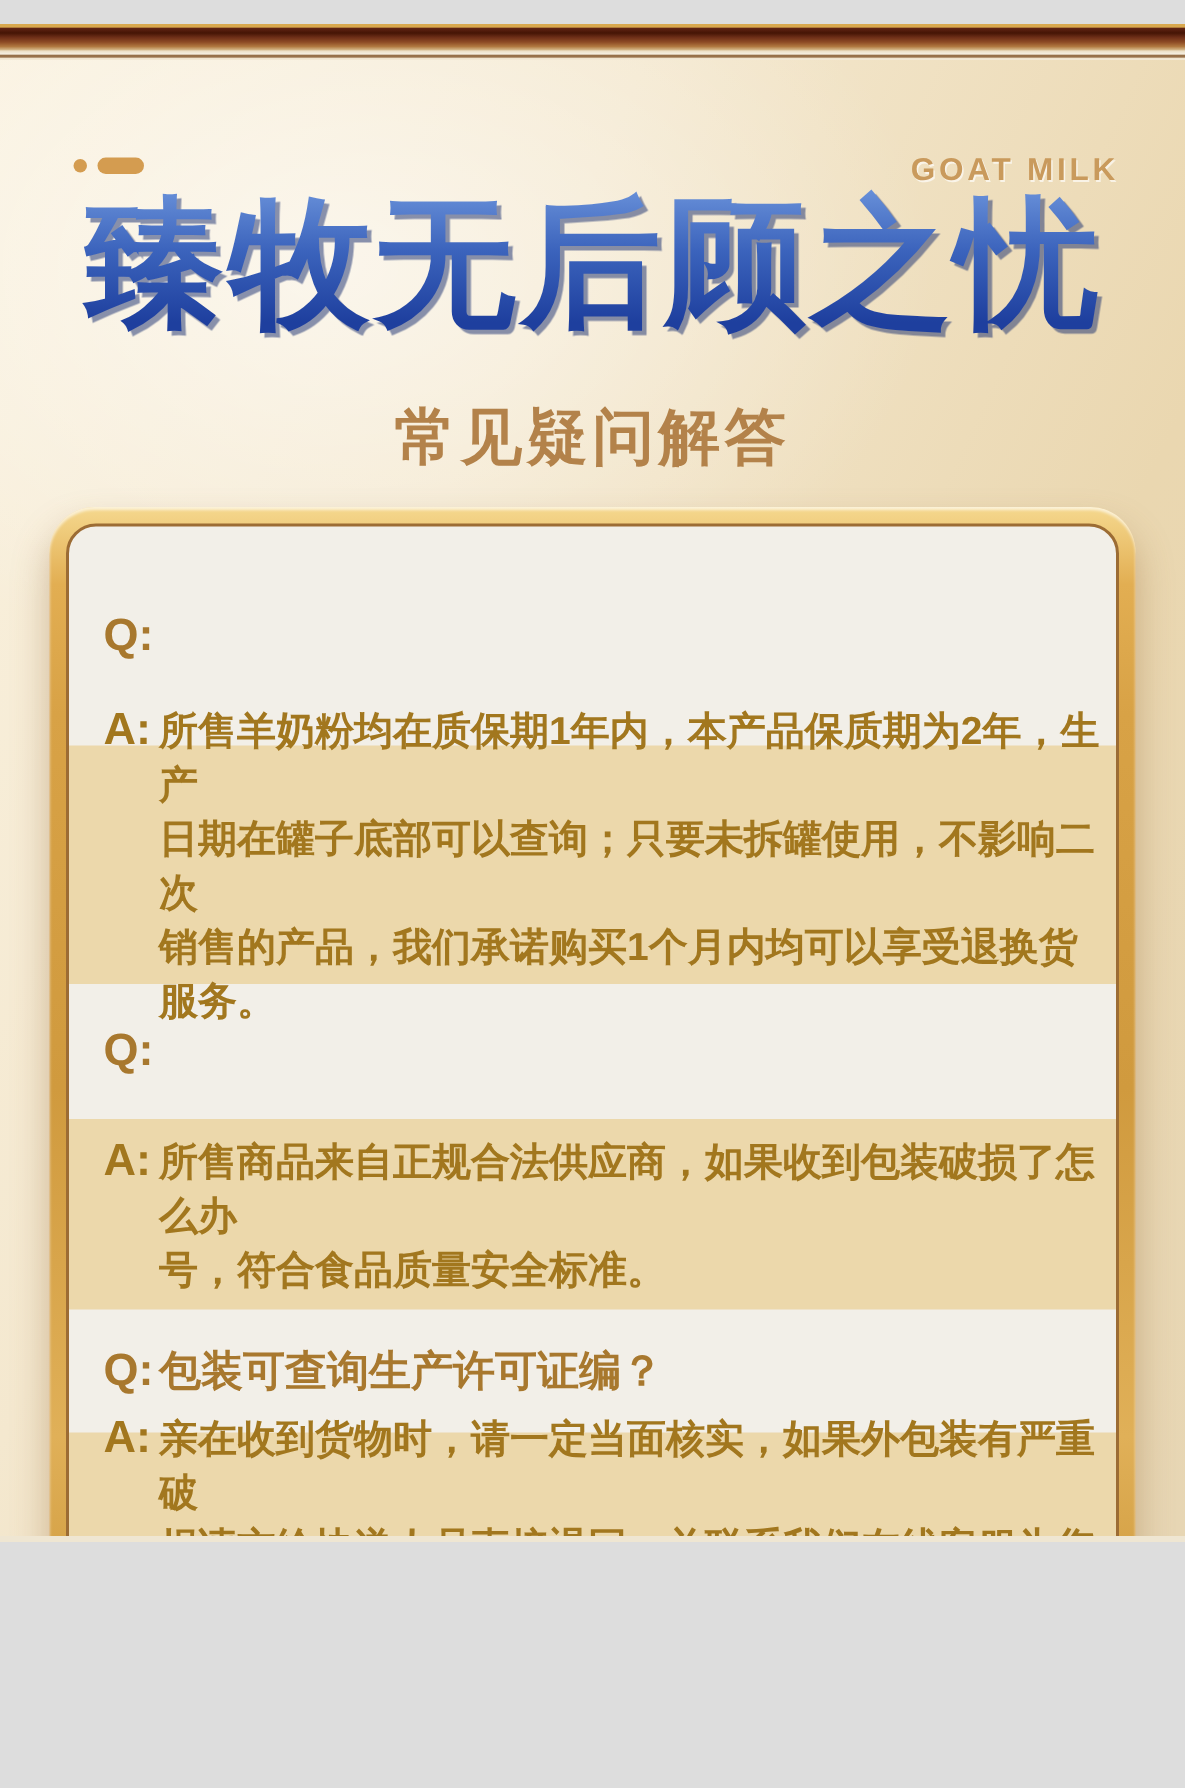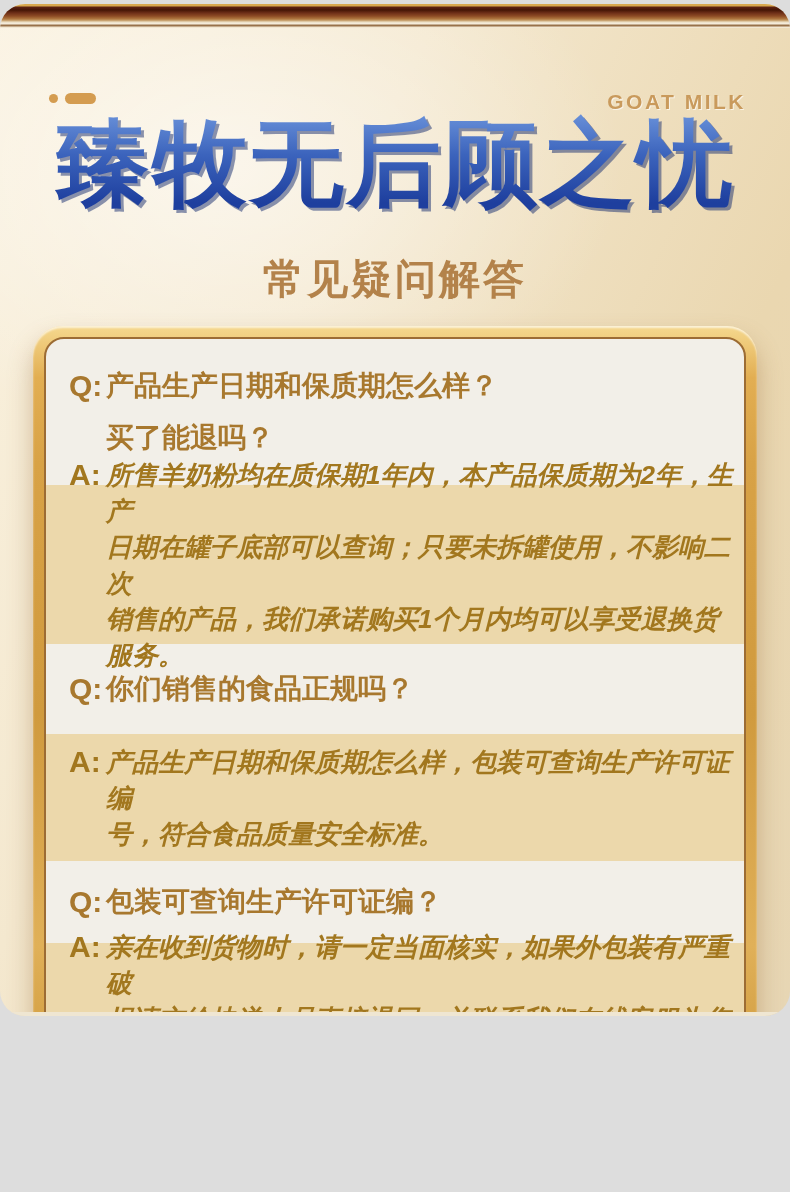--- a/index.html
+++ b/index.html
@@ -1,26 +1,25 @@
 <!DOCTYPE html>
 <html><head>
 <meta charset="utf-8">
 <style>
   * { margin:0; padding:0; box-sizing:border-box; }
   html,body { background:#ddd; }
   .page {
     position:relative;
     width:790px; height:1012px;
-    margin:4px auto;
+    margin:16px auto;
     overflow:hidden;
     font-family:"Liberation Sans","DejaVu Sans",sans-serif;
     background:
       radial-gradient(ellipse 620px 420px at 28% 16%, rgba(255,255,255,0.55), rgba(255,255,255,0) 65%),
       linear-gradient(115deg, #faf2e0 0%, #f4e8cf 35%, #ead7b0 72%, #e7d6b4 100%);
-    border-radius: 25px;
   }
   
   .top-bar {
     position:absolute; top:0; left:0; width:100%; height:24px;
     background:linear-gradient(180deg,
       #d8a84e 0px, #d8a84e 2px,
       #5e2212 3px, #451505 6px,
       #6e2f18 9px, #8c4a24 12px,
       #b07840 15px, #d0b080 17px,
       #ecdfc6 18px, #f6efe0 20px,
@@ -74,21 +73,21 @@
   }
   .qa { display:flex; align-items:center; padding:0 8px 0 23px; width:100%; }
   .qa .row { display:flex; align-items:flex-start; width:100%; }
   .prefix { flex:none; width:37px; font-weight:bold; }
   .text   { white-space:pre-line; font-weight:bold; letter-spacing:0; }
   .q { background:transparent; color:#a8782e; }
   .q .prefix { font-size:30px; line-height:52px; }
   .q .text   { font-size:28px; line-height:52px; }
   .a { background:#ecd8ab; color:#a2771e; }
   .a .prefix { font-size:30px; line-height:36px; }
-  .a .text   { font-size:26px; line-height:36px;font-style:italic; }
+  .a .text   { font-size:26px; line-height:36px; }
   .q1 { height:146px; } .a1 { height:159px; }
   .q2 { height:90px;  } .a2 { height:127px; }
   .q3 { height:82px;  } .a3 { height:151px; }
   .filler { flex:1; background:#f2efe8; }
   .bottom-edge { position:absolute; bottom:0; left:0; width:100%; height:4px; background:#efe6d2; }
 </style>
 </head>
 <body>
 
 <div class="page">
@@ -105,45 +104,42 @@
   <h1 class="title">臻牧无后顾之忧</h1>
 
   <h2 class="subtitle">常见疑问解答</h2>
 
   <div class="card">
     <div class="card-inner">
 
       <section class="qa q q1">
         <div class="row">
           <span class="prefix">Q:</span>
-          <div class="text">产品生产日期和保质期怎么样？
-买了能退吗？</div>
         </div>
       </section>
 
       <section class="qa a a1">
         <div class="row">
           <span class="prefix">A:</span>
           <div class="text">所售羊奶粉均在质保期1年内，本产品保质期为2年，生产
 日期在罐子底部可以查询；只要未拆罐使用，不影响二次
 销售的产品，我们承诺购买1个月内均可以享受退换货服务。</div>
         </div>
       </section>
 
       <section class="qa q q2">
         <div class="row">
           <span class="prefix">Q:</span>
-          <div class="text">你们销售的食品正规吗？</div>
         </div>
       </section>
 
       <section class="qa a a2">
         <div class="row">
           <span class="prefix">A:</span>
-          <div class="text">产品生产日期和保质期怎么样，包装可查询生产许可证编
+          <div class="text">所售商品来自正规合法供应商，如果收到包装破损了怎么办
 号，符合食品质量安全标准。</div>
         </div>
       </section>
 
       <section class="qa q q3">
         <div class="row">
           <span class="prefix">Q:</span>
           <div class="text">包装可查询生产许可证编？</div>
         </div>
       </section>

